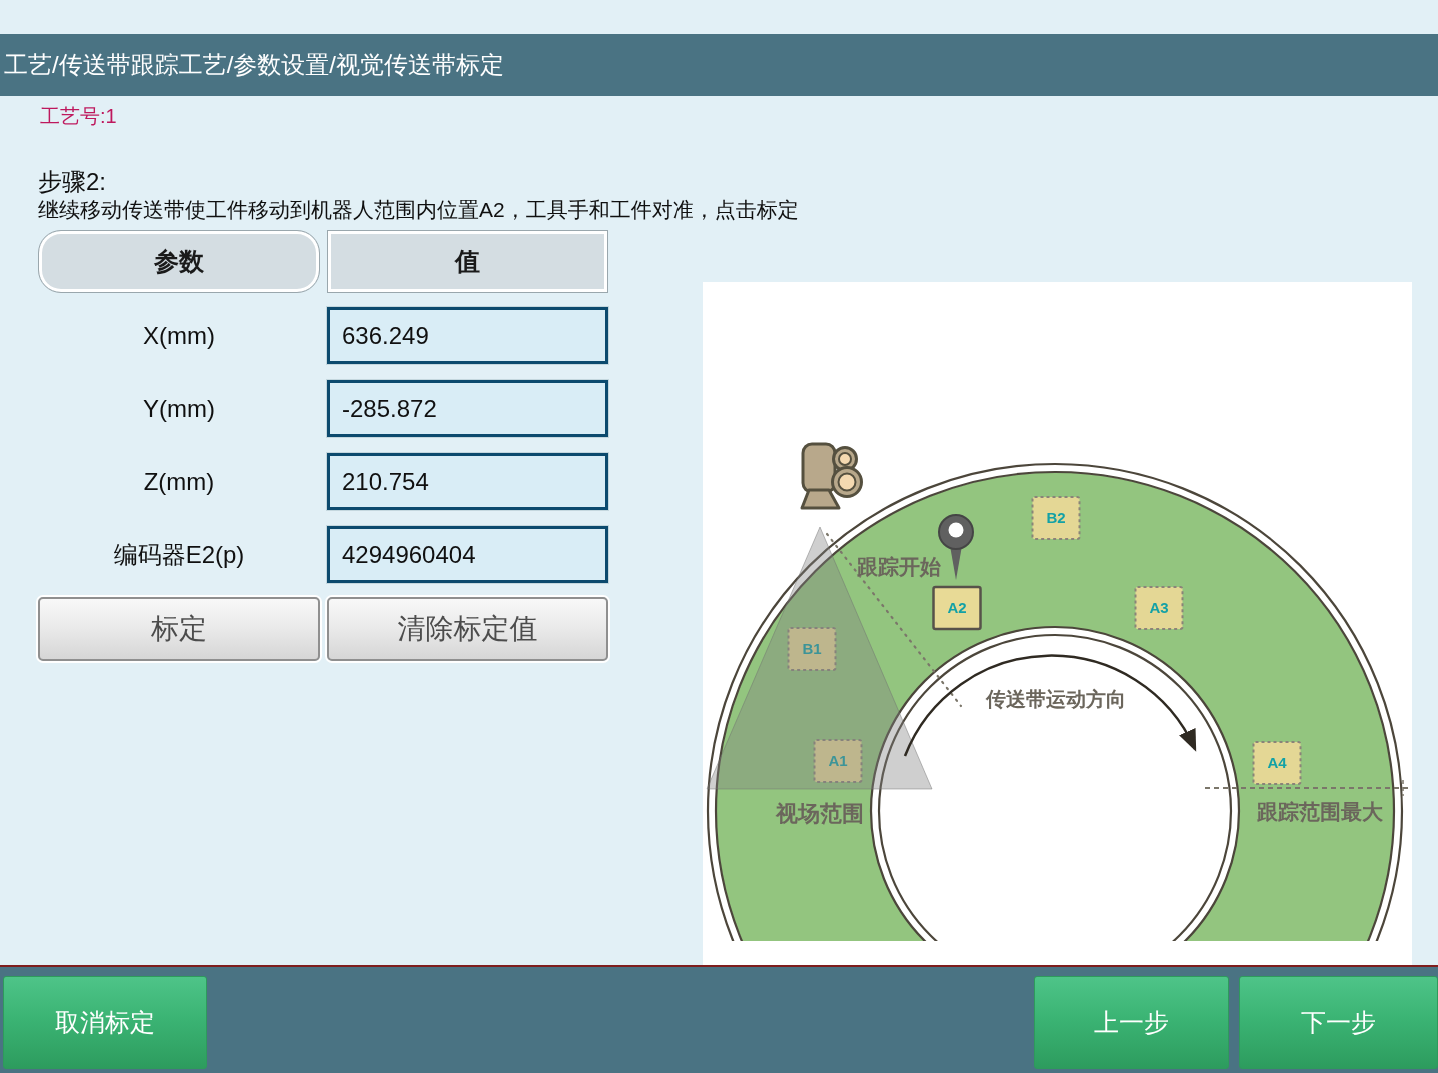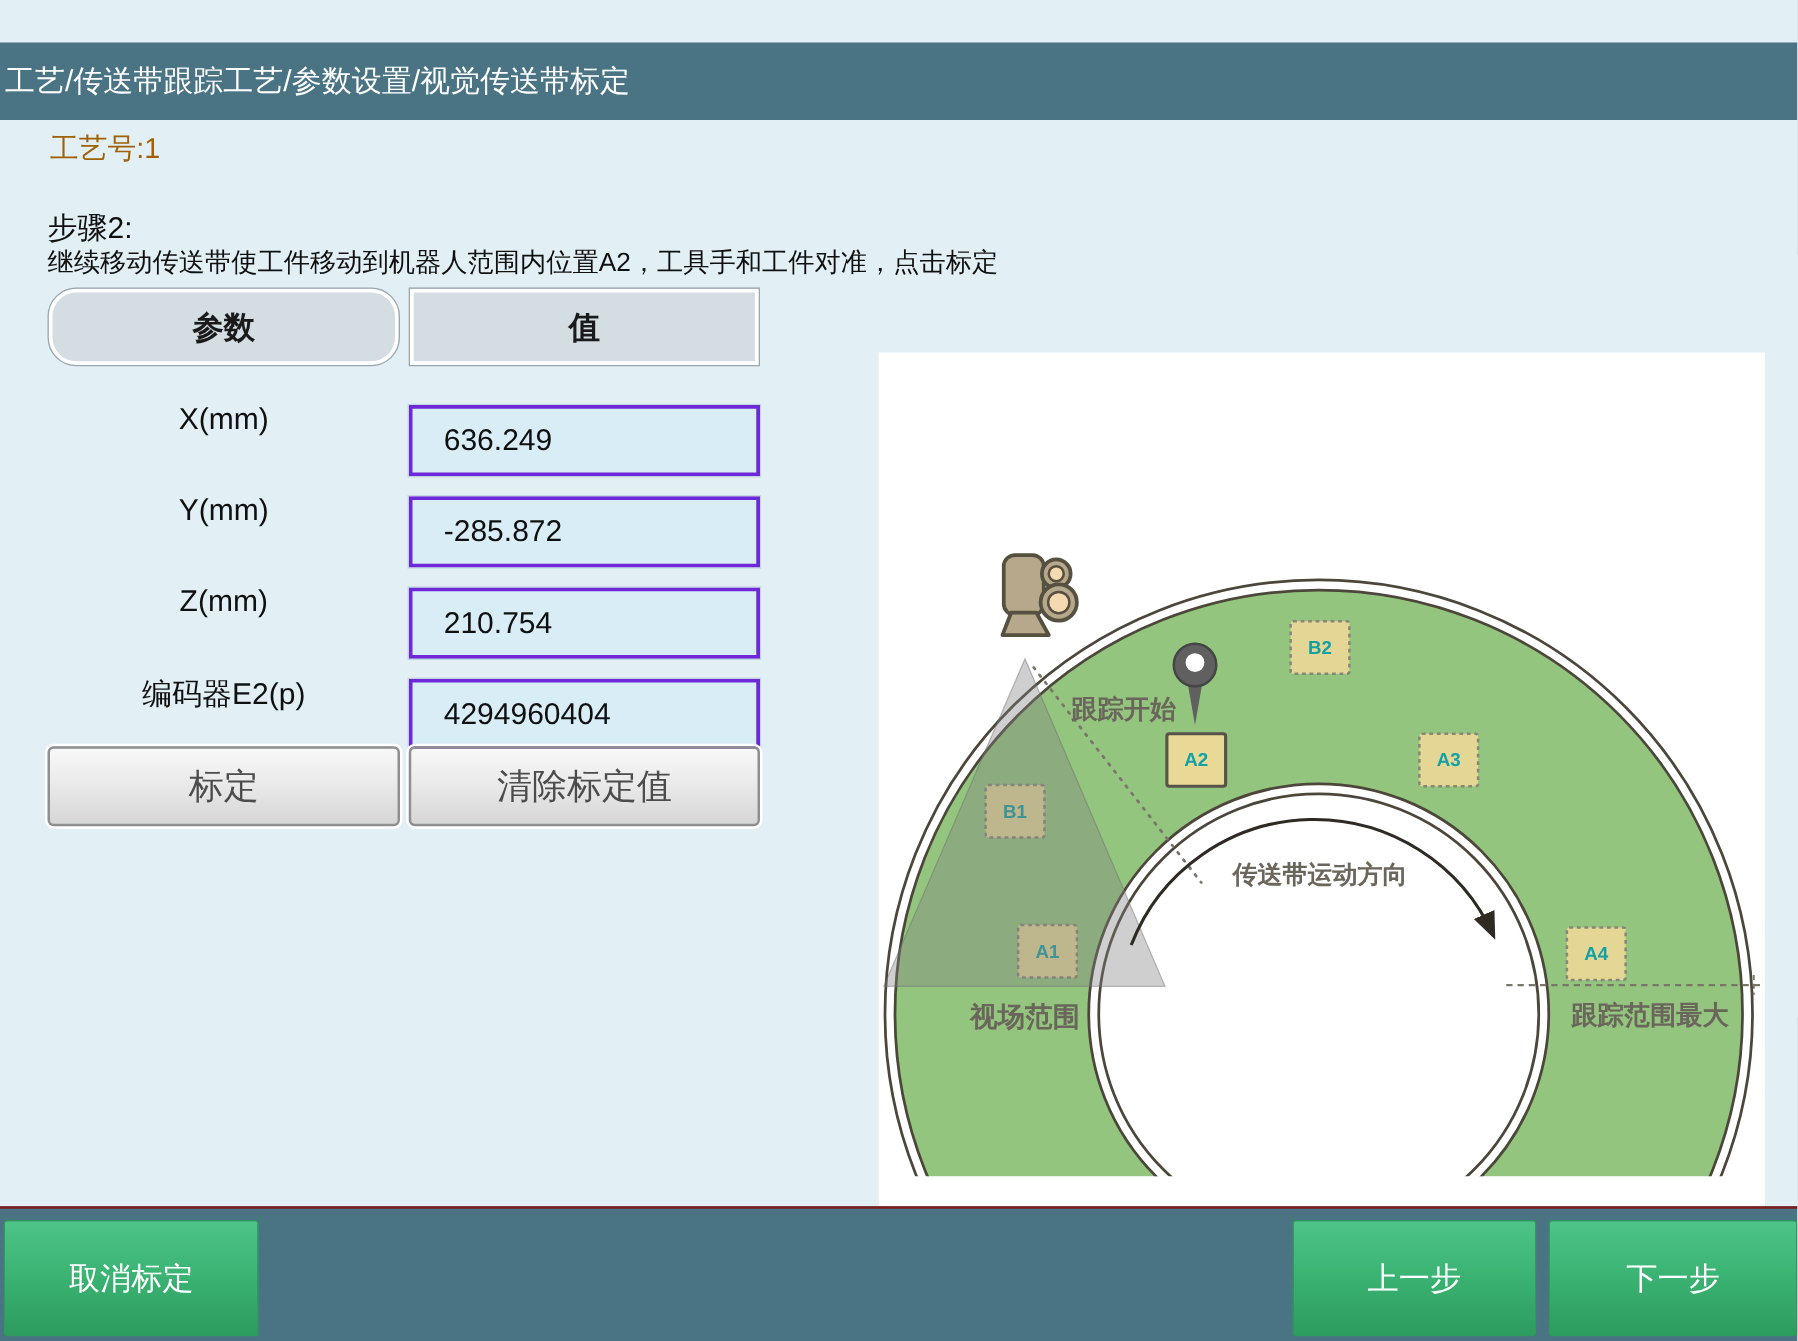--- a/index.html
+++ b/index.html
@@ -8,43 +8,43 @@
     position:relative; width:1438px; height:1073px; overflow:hidden;
     background:#e2f0f6;
     font-family:"Liberation Sans","DejaVu Sans",sans-serif;
     color:#111;
   }
   .topbar {
     position:absolute; left:0; top:0; width:1438px; height:62px;
     background:#4a7383; color:#fff; font-size:24px;
     display:flex; align-items:center; padding-left:4px;margin-top:34px;
   }
-  .proc-label { position:absolute; left:40px; top:103px; font-size:23px; color:#a16207; }
+  .proc-label { position:absolute; left:40px; top:103px; font-size:20px; color:#be185d; }
   .step-title { position:absolute; left:38px; top:166px; font-size:24px; color:#101010; }
   .step-instr { position:absolute; left:38px; top:196px; font-size:21px; color:#101010; }
 
   .th {
     position:absolute; top:230px; height:63px; background:#d4dde2;
     border:1px solid #9aa7ad; box-shadow:inset 0 0 0 3px #ffffff;
     display:flex; align-items:center; justify-content:center;
     font-size:25px; font-weight:bold; color:#1a1a1a;
   }
   .th-param { left:38px;  width:282px;border-radius:23px; }
   .th-value { left:327px; width:281px; }
 
   .row-label {
     position:absolute; left:38px; width:282px; height:57px;
     display:flex; align-items:center; justify-content:center;
     font-size:24px; color:#101010;
   }
   .val-box {
     position:absolute; left:327px; width:281px; height:57px;
-    background:#d9edf6; border:3px solid #6d28d9; outline:1px solid #c4d7de;
-    display:flex; align-items:center; padding-left:25px;
-    font-size:24px; color:#101010;margin-top:17px;
+    background:#d9edf6; border:3px solid #0c4a6e; outline:1px solid #c4d7de;
+    display:flex; align-items:center; padding-left:12px;
+    font-size:24px; color:#101010;
   }
   .r1 { top:307px; } .r2 { top:380px; } .r3 { top:453px; } .r4 { top:526px; }
 
   .gray-btn {
     position:absolute; top:597px; height:64px;
     background:linear-gradient(180deg,#f8f8f8 0%,#e9e9e9 50%,#d6d6d6 100%);
     border:2px solid #8f8f8f; border-radius:5px; box-shadow:0 0 0 2px #ffffff;
     font-size:28px; color:#4c4c4c;
     display:flex; align-items:center; justify-content:center; cursor:pointer;
   }

